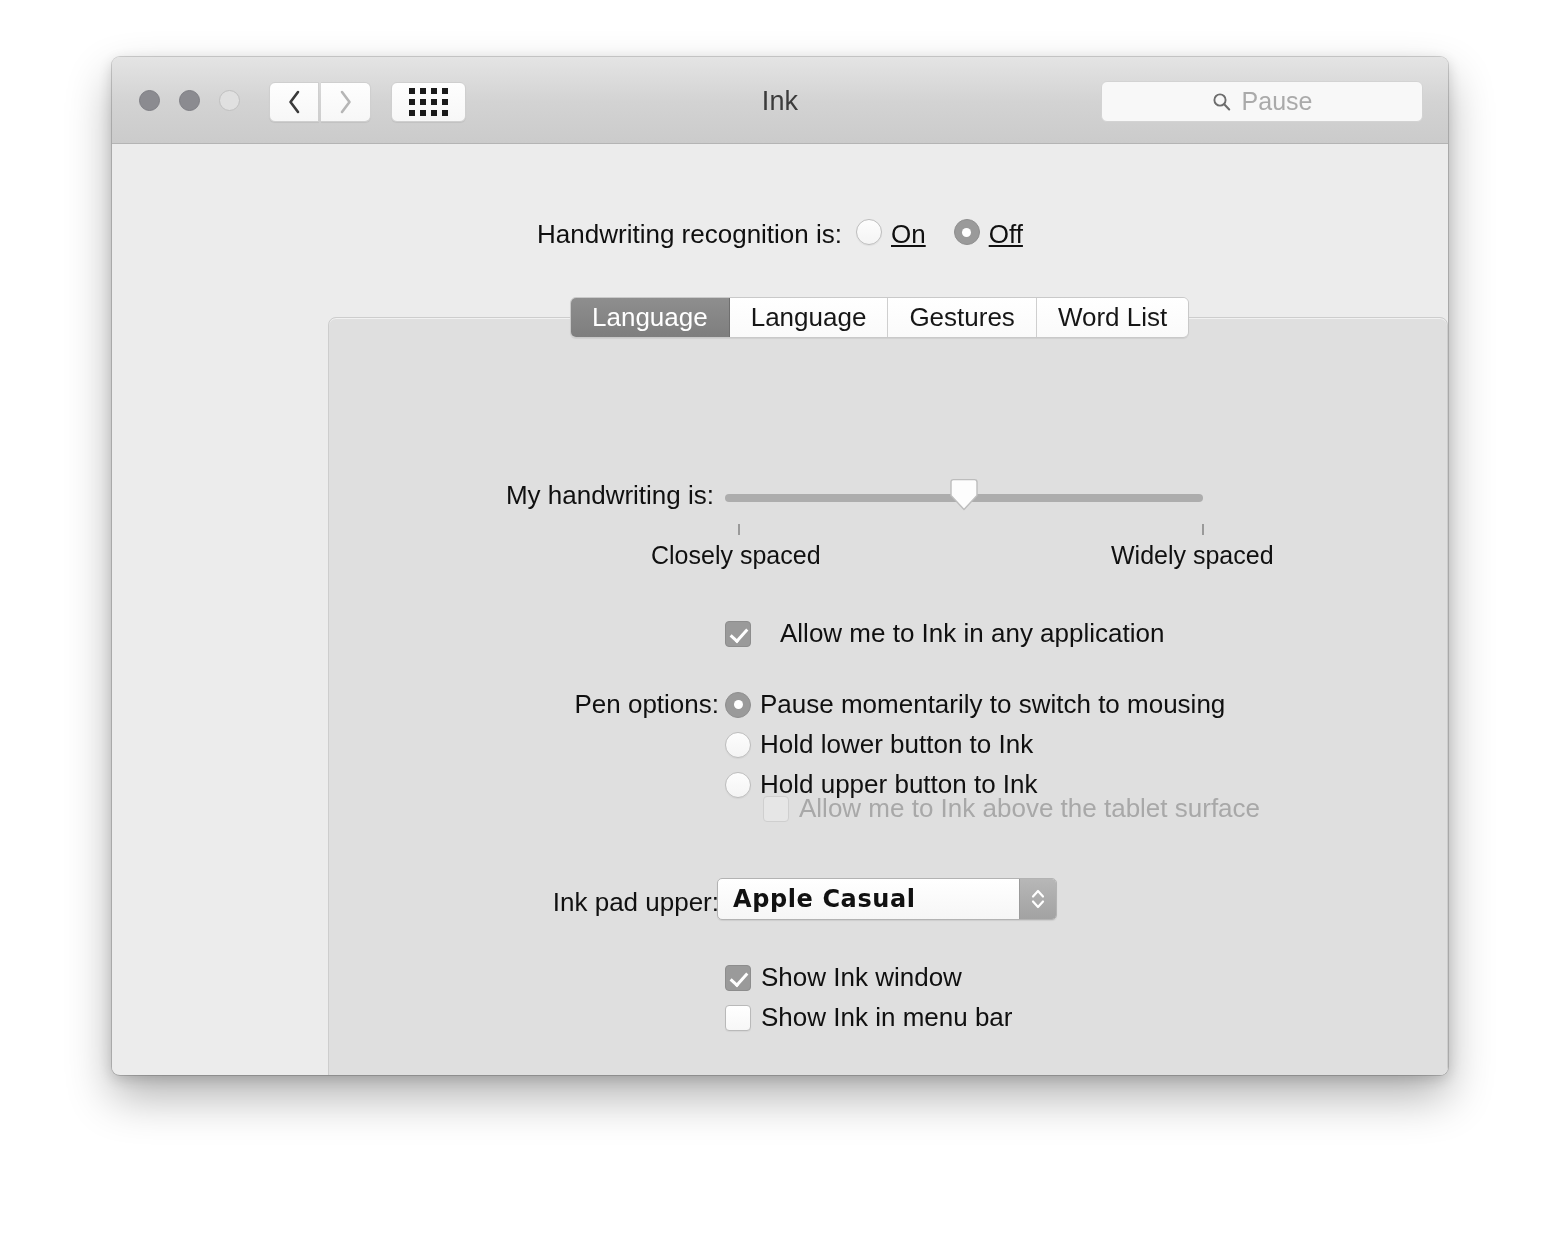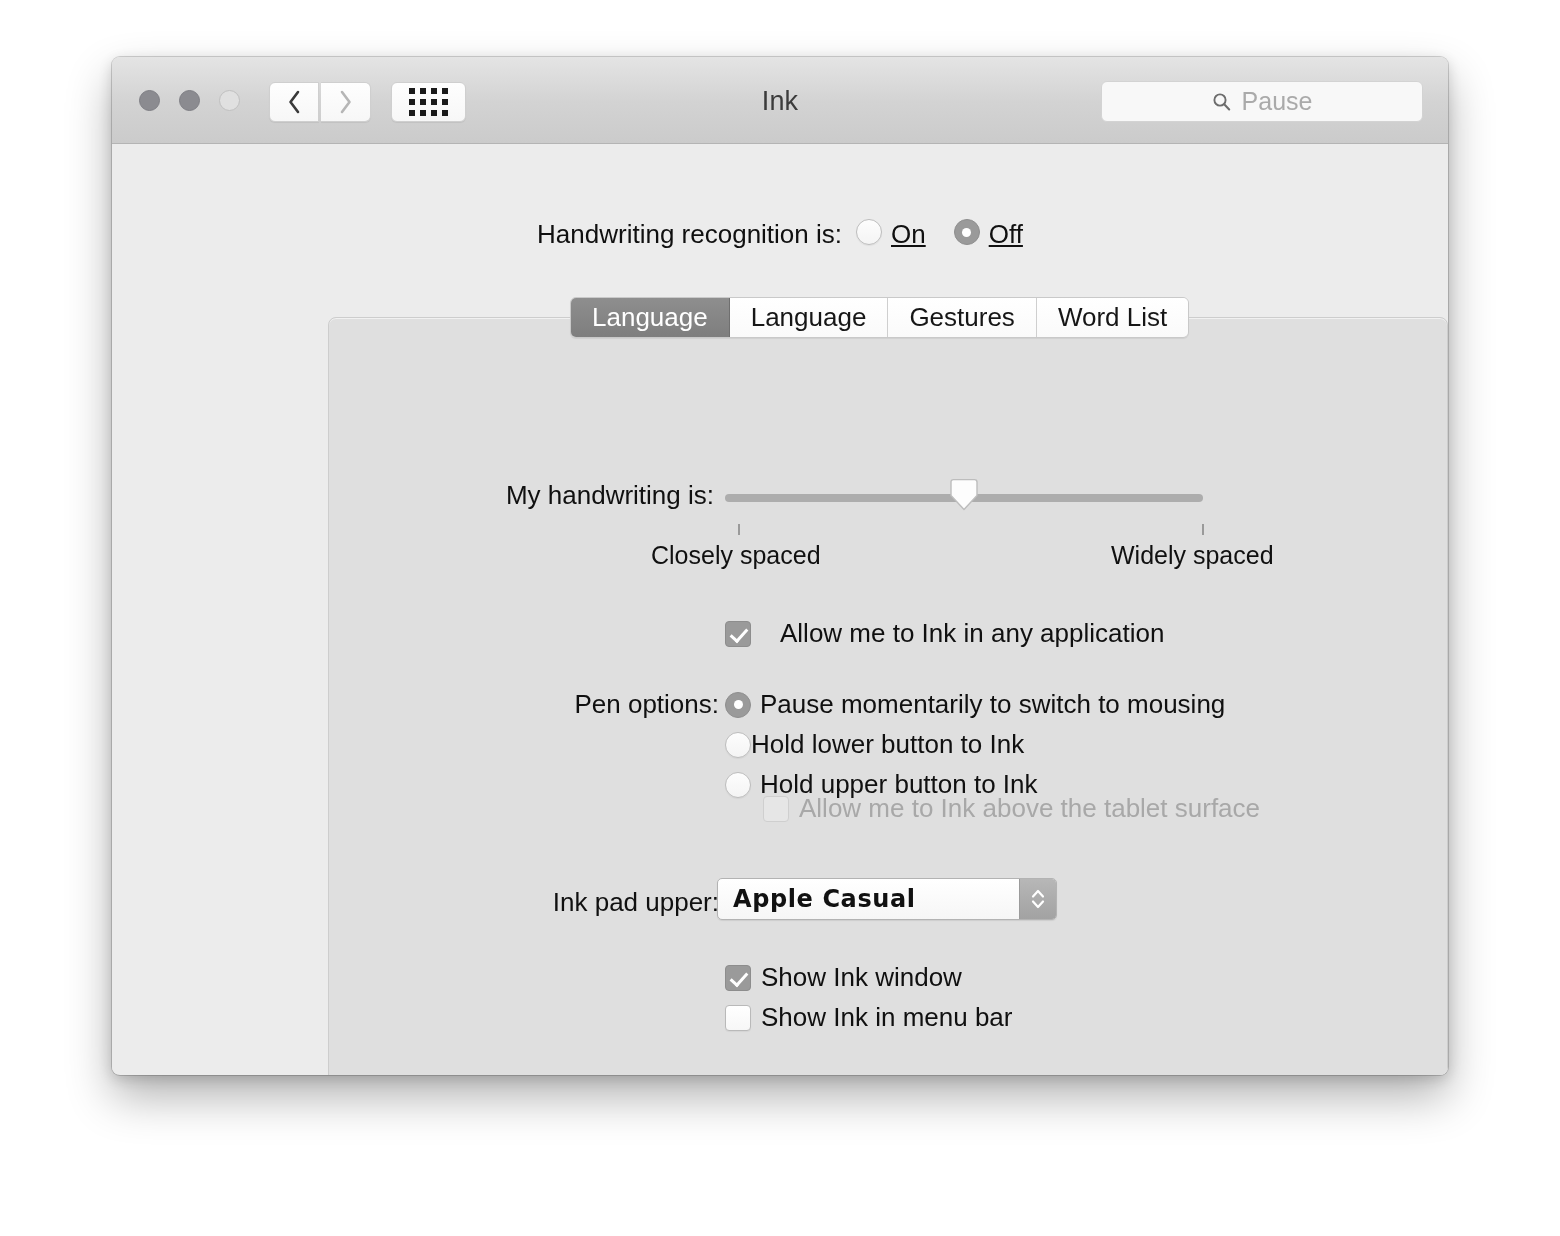--- a/index.html
+++ b/index.html
@@ -501,21 +501,21 @@
         </div>
 
         <div class="opt-row" style="left:0px; top:371px; width:100%;">
           <span class="pen-label">Pen options:</span>
           <span style="margin-left:396px;" class="radio on"></span>
           <span style="margin-left:9px;">Pause momentarily to switch to mousing</span>
         </div>
 
         <div class="opt-row" style="left:396px; top:411px;">
           <span class="radio off"></span>
-          <span style="">Hold lower button to Ink</span>
+          <span style="margin-left:9px;">Hold lower button to Ink</span>
         </div>
 
         <div class="opt-row" style="left:396px; top:451px;">
           <span class="radio off"></span>
           <span style="margin-left:9px;">Hold upper button to Ink</span>
         </div>
 
         <div class="opt-row" style="left:434px; top:475px;">
           <span class="checkbox disabled"></span>
           <span class="disabled-text">Allow me to Ink above the tablet surface</span>

